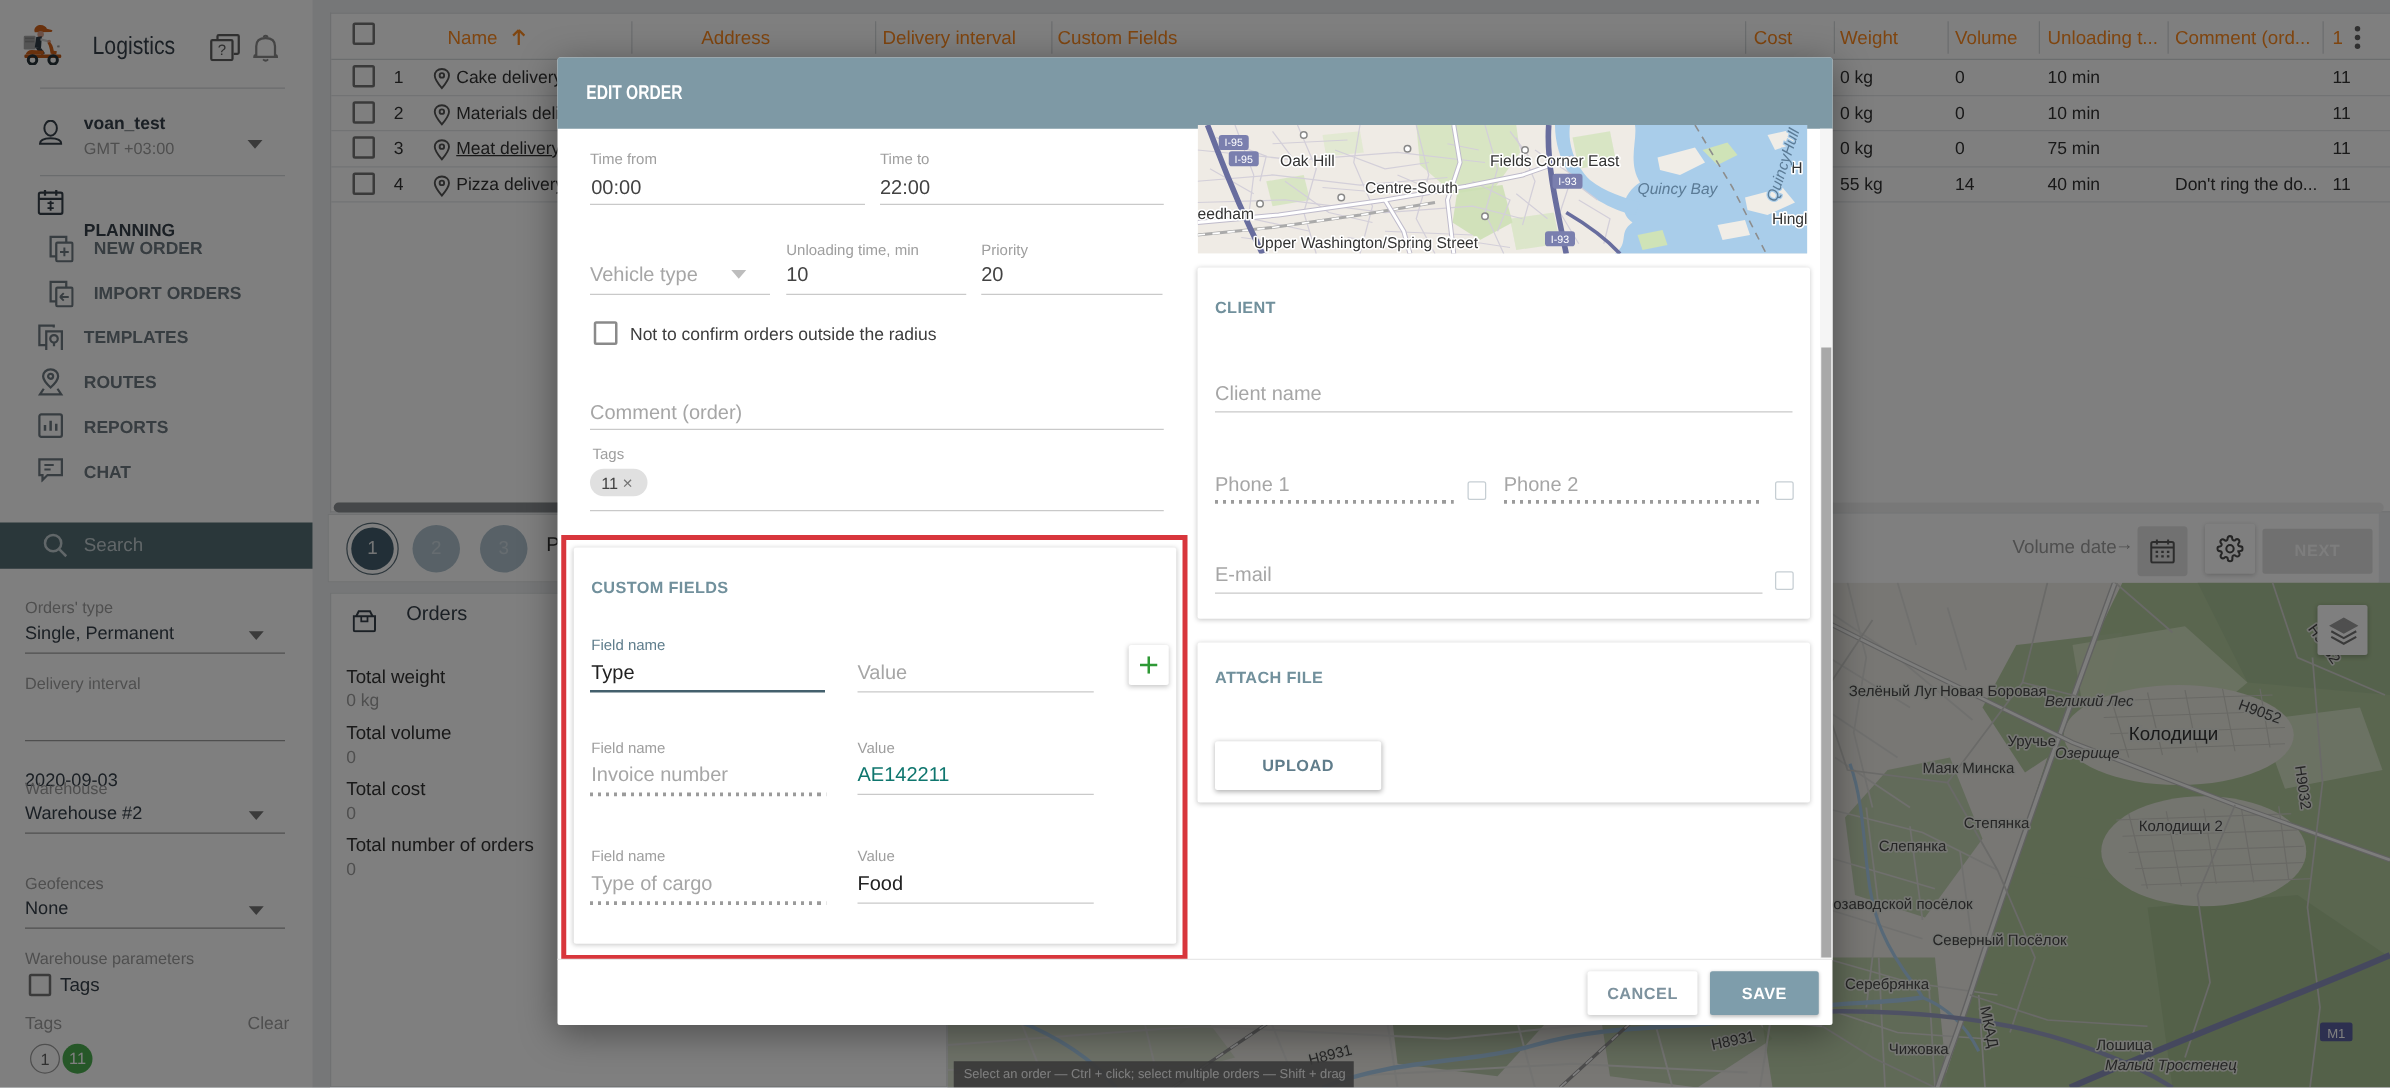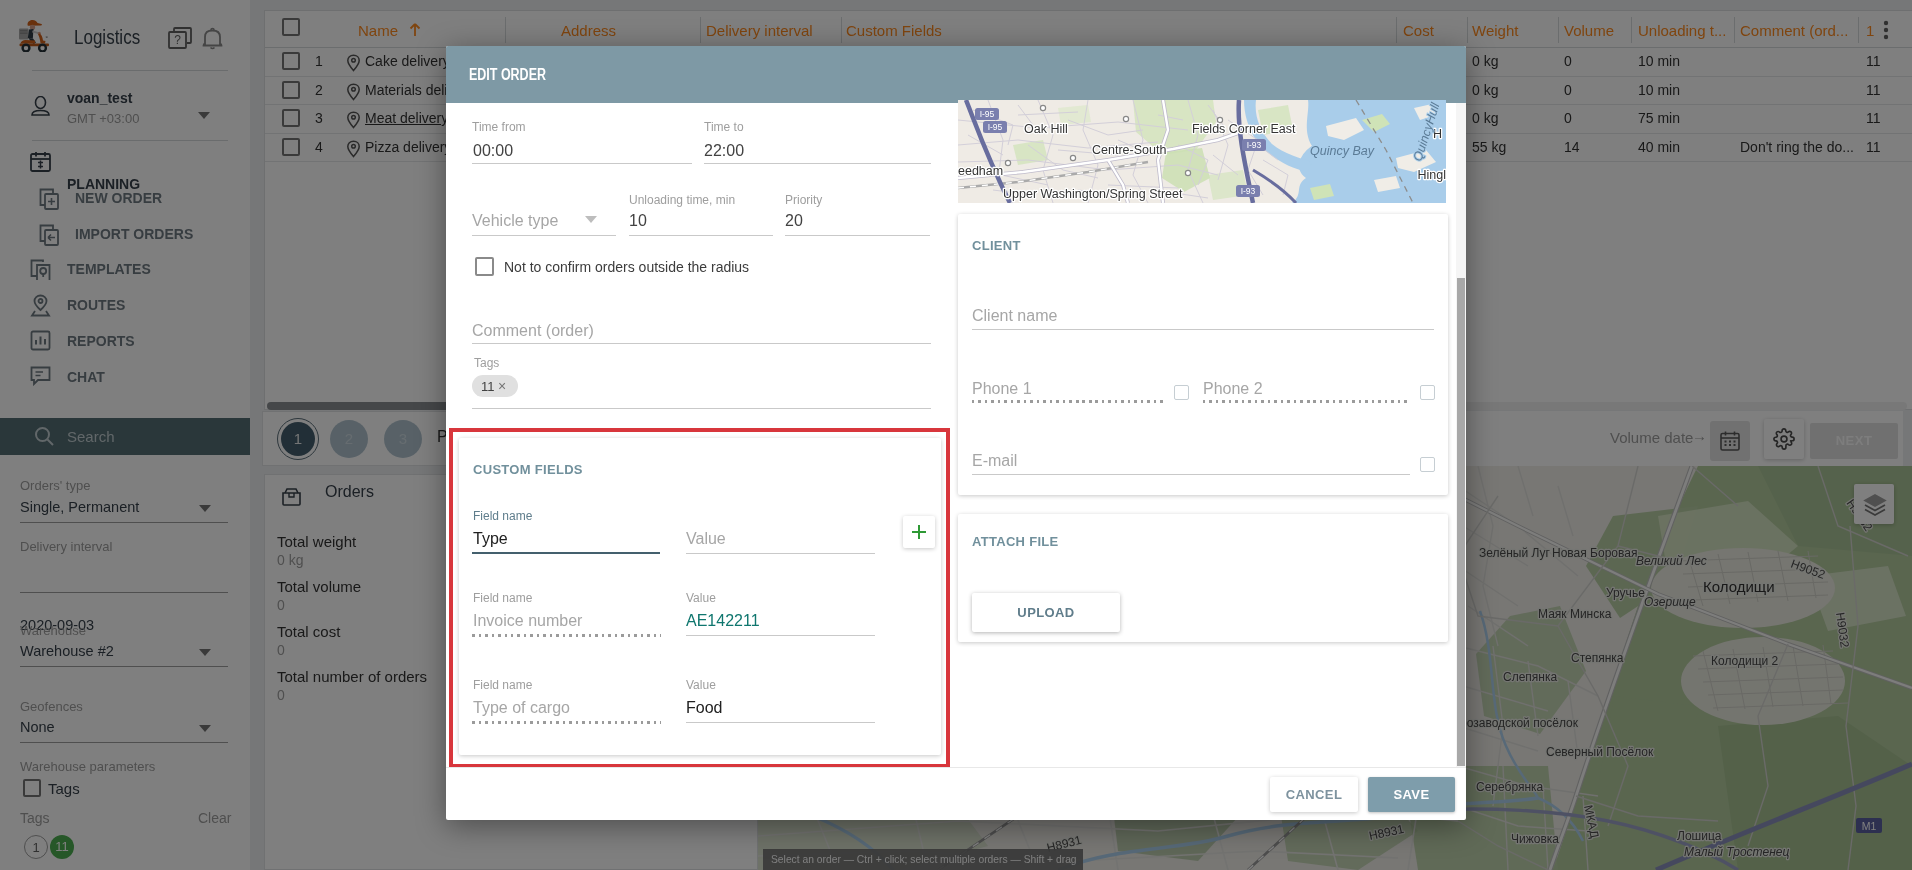--- a/index.html
+++ b/index.html
@@ -595,21 +595,21 @@
     <div class="mplace" style="left:245px;top:166px;">Phone 2</div>
     <div class="dotline" style="left:245px;top:186px;width:208px;"></div>
     <div class="mcb" style="left:462px;top:171px;"></div>
     <div class="mplace" style="left:14px;top:238px;">E-mail</div>
     <div class="uline" style="left:14px;top:260px;width:438px;"></div>
     <div class="mcb" style="left:462px;top:243px;"></div>
   </div>
 
   <div class="card" style="left:512px;top:468px;width:490px;height:128px;">
     <div class="sectitle" style="left:14px;top:20px;">ATTACH FILE</div>
-    <div class="card" style="left:14px;top:79px;width:148px;height:39px;box-shadow:0 1px 4px rgba(0,0,0,0.3);">
+    <div class="card" style="left:14px;top:79px;width:133px;height:39px;box-shadow:0 1px 4px rgba(0,0,0,0.3);">
       <div class="abs" style="left:0;top:0;width:100%;height:100%;text-align:center;line-height:39px;font-size:13px;font-weight:bold;color:#607d8b;letter-spacing:0.4px;">UPLOAD</div>
     </div>
   </div>
 
   <div class="abs" style="left:0;top:721px;width:100%;height:1px;background:#e8e8e8;"></div>
   <div class="card" style="left:824px;top:731px;width:88px;height:35px;padding-left:33px;">
     <div class="abs" style="left:0;top:0;width:100%;height:100%;text-align:center;line-height:35px;font-size:13px;font-weight:bold;color:#7d929e;letter-spacing:0.4px;">CANCEL</div>
   </div>
   <div class="abs" style="left:922px;top:731px;width:87px;height:35px;background:#7e9dab;border-radius:2px;box-shadow:0 1px 3px rgba(0,0,0,0.25);text-align:center;line-height:35px;font-size:13px;font-weight:bold;color:#fff;letter-spacing:0.4px;">SAVE</div>
 

